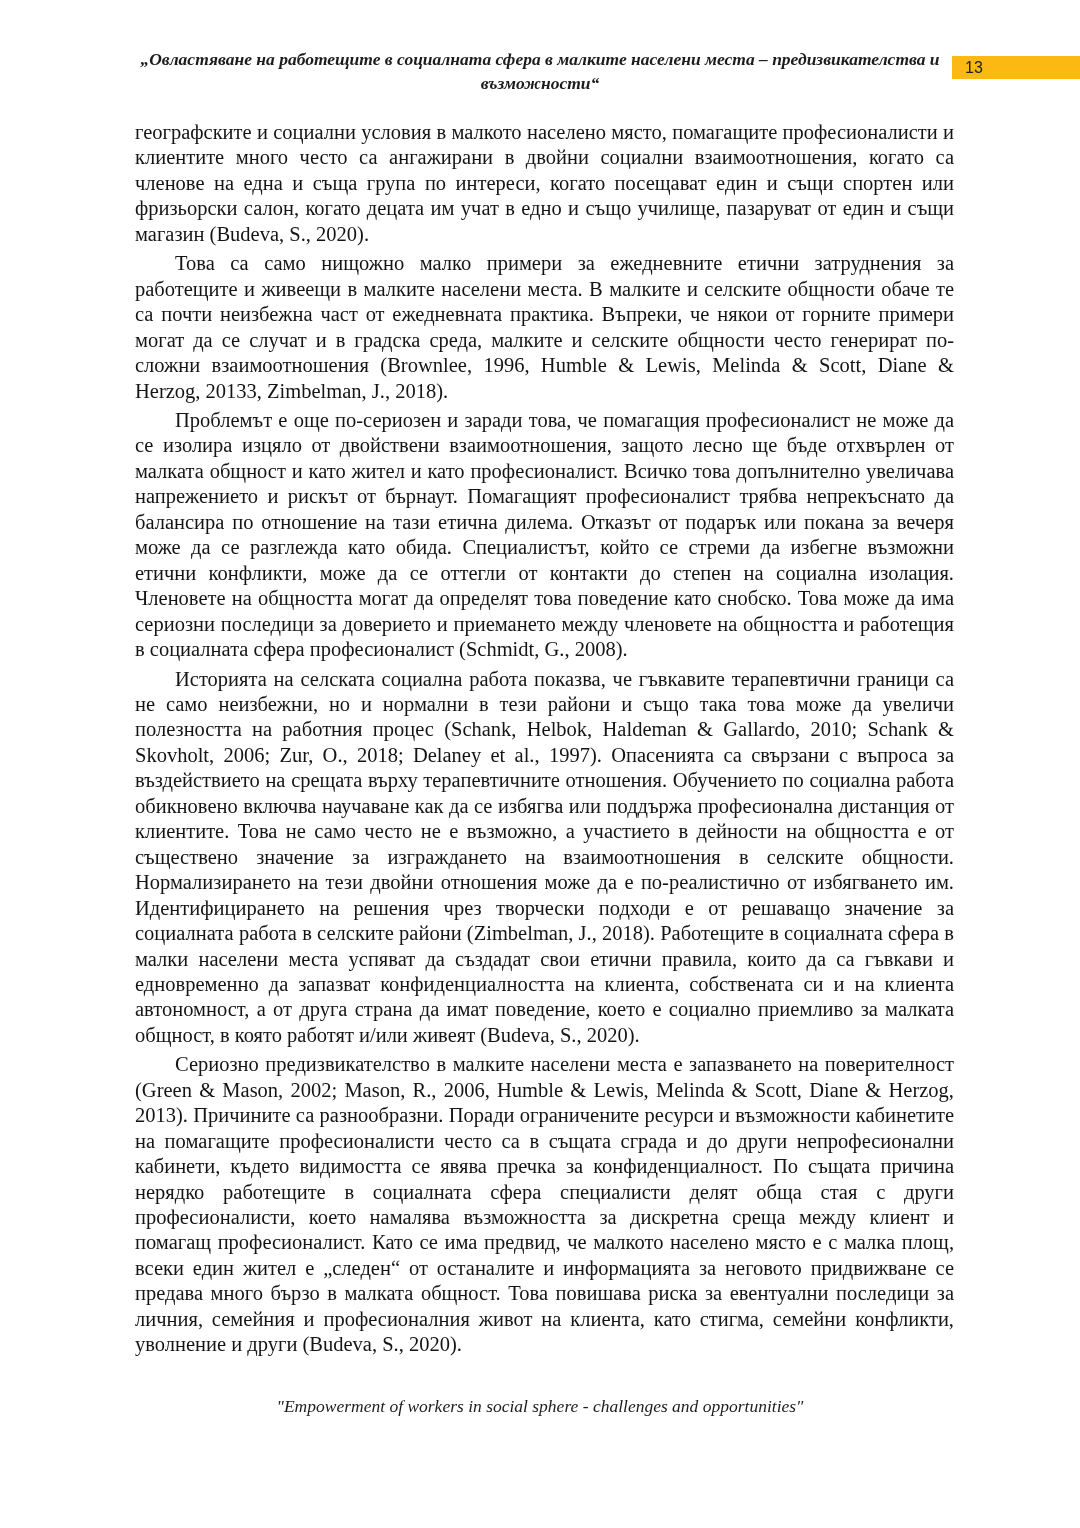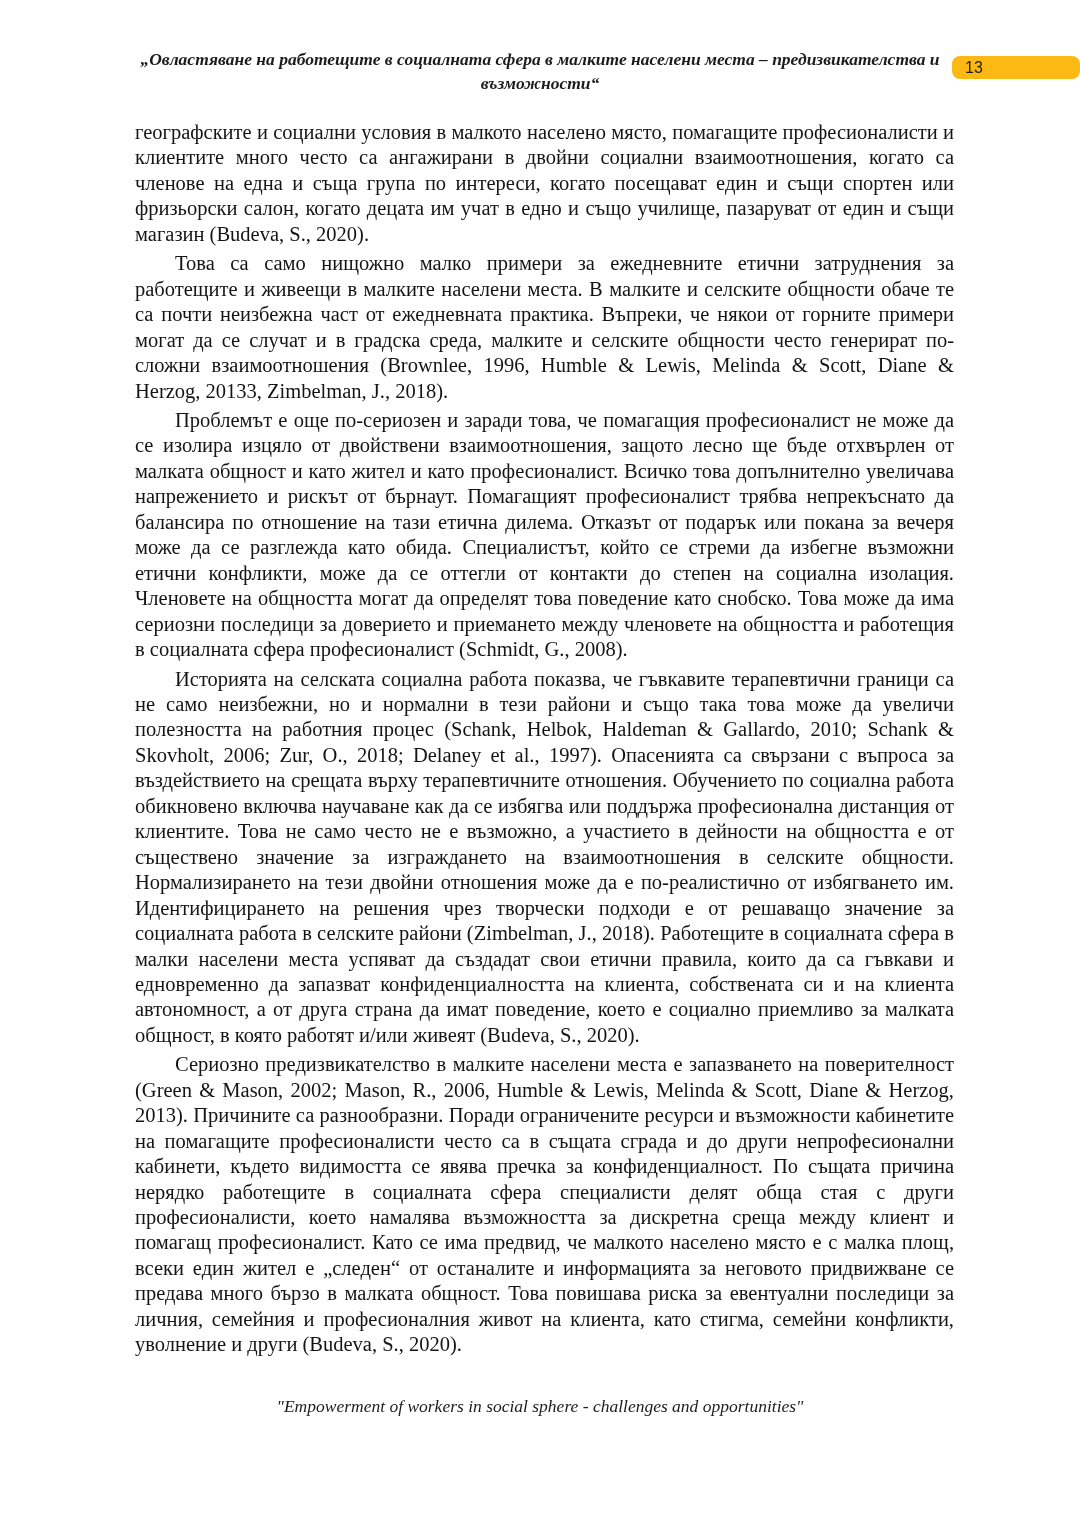--- a/index.html
+++ b/index.html
@@ -30,21 +30,20 @@
   }
   .pagenum-box {
     position: absolute;
     top: 56px;
     right: 0;
     width: 128px;
     height: 23px;
     background: #FCB813;
     display: flex;
     align-items: center;
-    border-radius: 8px;
   }
   .pagenum-box span {
     font-family: "Liberation Sans", sans-serif;
     font-size: 16px;
     color: #1f1f1f;
     padding-left: 13px;
   }
   .body-text {
     position: absolute;
     top: 116px;

